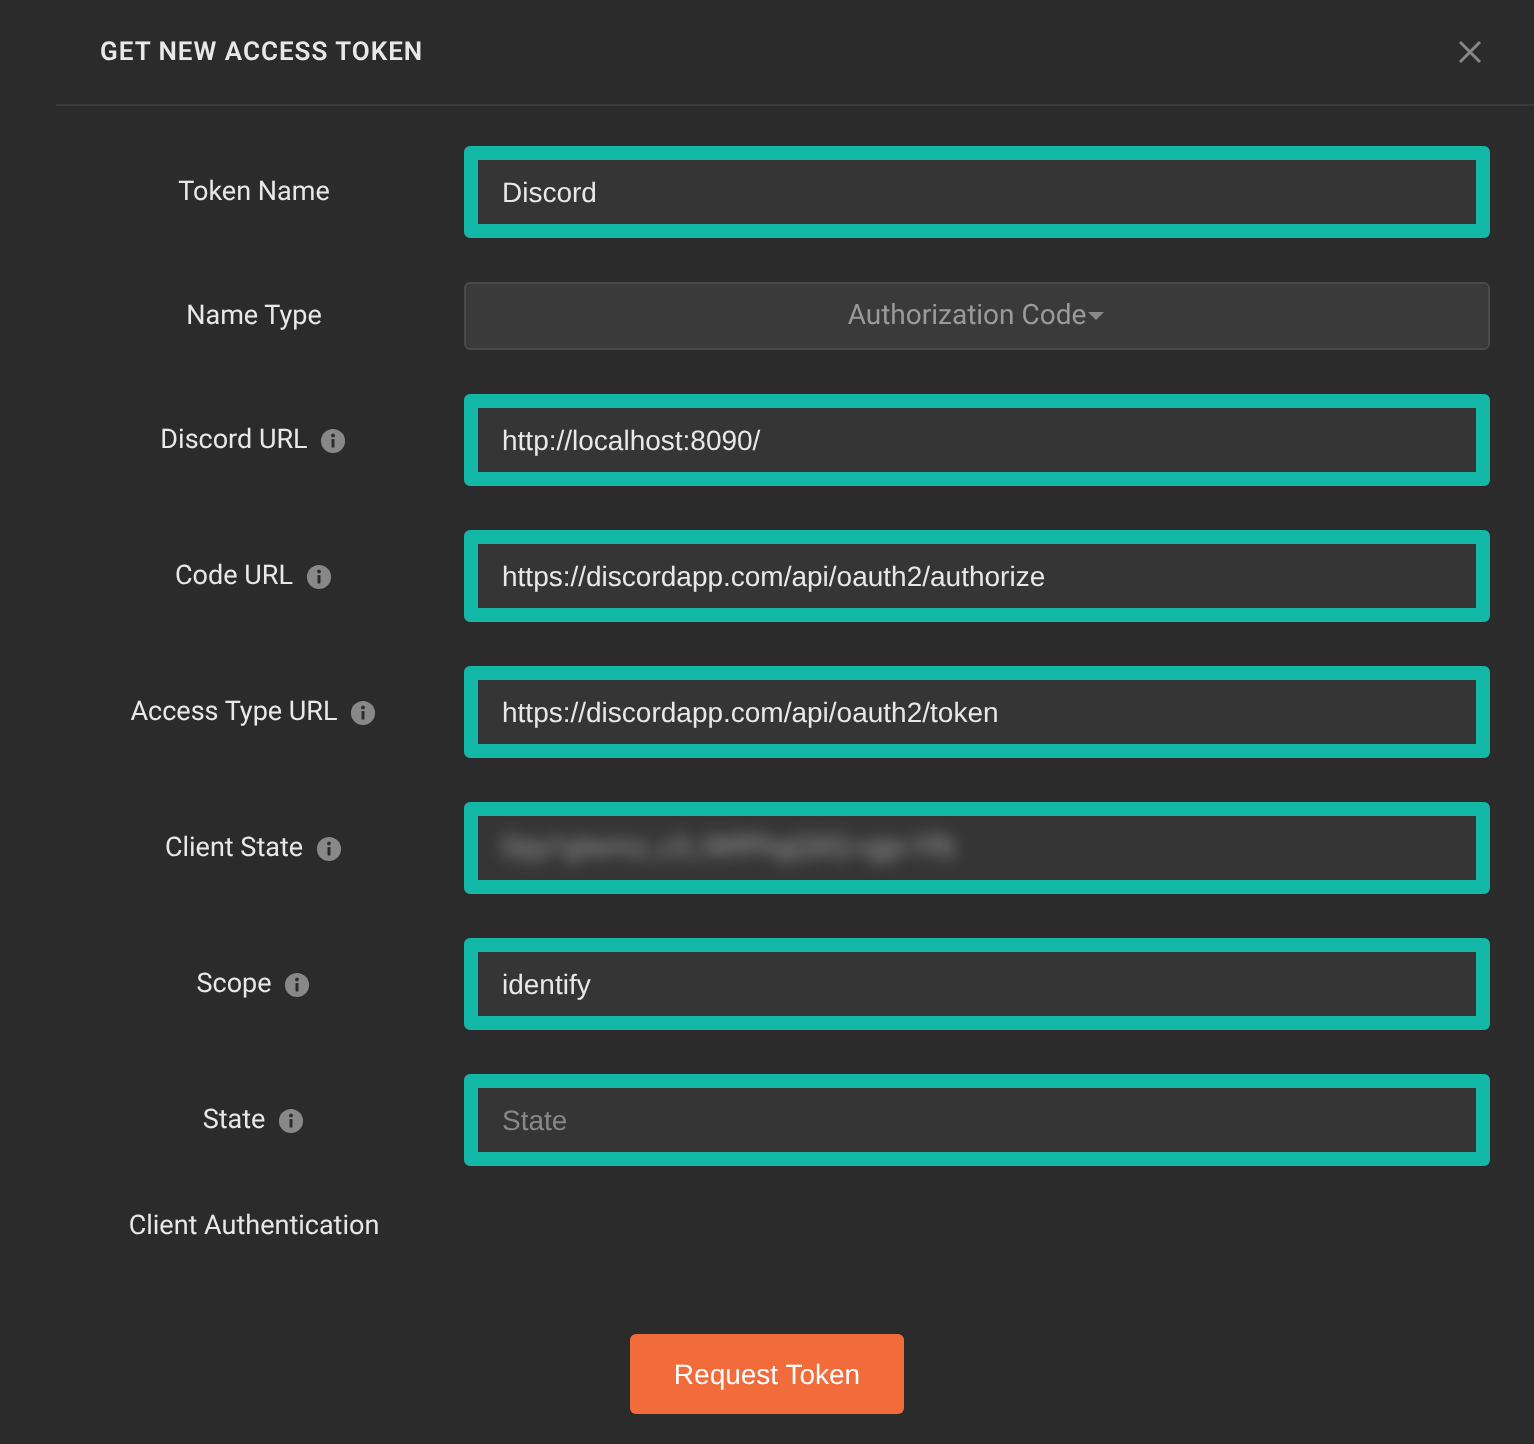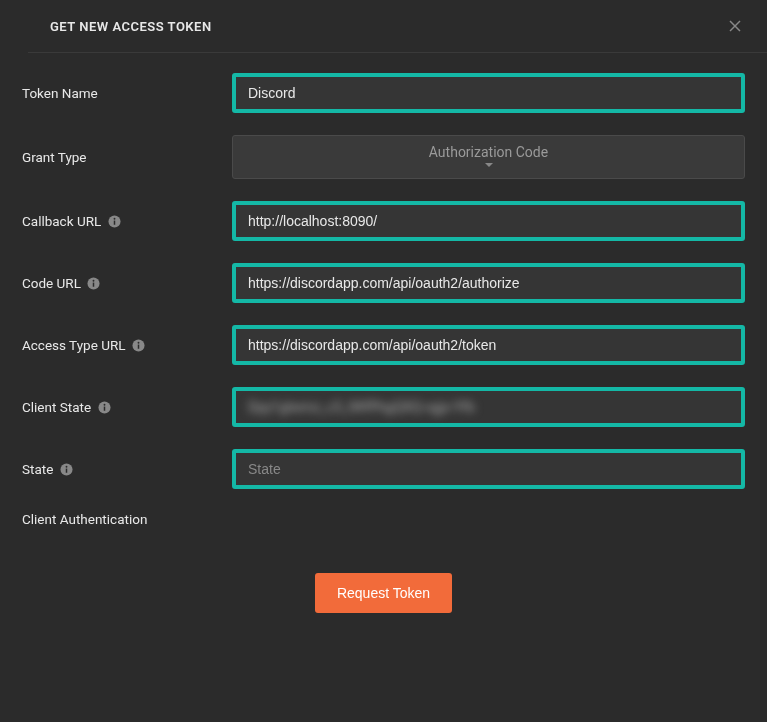--- a/index.html
+++ b/index.html
@@ -53,40 +53,41 @@
       display: flex;
       align-items: center;
       margin-bottom: 22px;
     }
     .label-wrap {
       width: 210px;
       display: flex;
       align-items: center;
       gap: 6px;
       flex-shrink: 0;
+      justify-content: center;
     }
     .label {
       font-size: 13.5px;
       color: #e8e8e8;
     }
     .info-icon {
       width: 14px;
       height: 14px;
       color: #888;
       display: inline-flex;
       align-items: center;
       justify-content: center;
     }
     .field-wrap {
       flex: 1;
     }
     .text-input {
       width: 100%;
       background: #353535;
-      border: 4px solid #14b8a6;
+      border: 7px solid #14b8a6;
       border-radius: 3px;
       padding: 8px 12px;
       font-size: 14px;
       color: #e8e8e8;
       outline: none;
     }
     .text-input::placeholder {
       color: #888;
     }
     .select-input {
@@ -94,21 +95,20 @@
       background: #3a3a3a;
       border: 1px solid #4a4a4a;
       border-radius: 3px;
       padding: 8px 12px;
       font-size: 14px;
       color: #9a9a9a;
       display: flex;
       justify-content: center;
       align-items: center;
       cursor: pointer;
-      flex-direction: column;
     }
     .select-caret {
       color: #888;
       display: flex;
     }
     .blurred {
       filter: blur(4px);
       color: #aaa;
     }
     .footer {
@@ -147,37 +147,37 @@
       <div class="label-wrap">
         <span class="label">Token Name</span>
       </div>
       <div class="field-wrap">
         <input type="text" class="text-input" value="Discord" style="">
       </div>
     </div>
 
     <div class="row">
       <div class="label-wrap">
-        <span class="label">Grant Type</span>
+        <span class="label">Name Type</span>
       </div>
       <div class="field-wrap">
         <div class="select-input">
           <span>Authorization Code</span>
           <span class="select-caret">
             <svg width="10" height="10" viewBox="0 0 10 10" fill="currentColor">
                 <path d="M1 3 L5 7 L9 3 Z"></path>
               </svg>
           </span>
         </div>
       </div>
     </div>
 
     <div class="row">
       <div class="label-wrap">
-        <span class="label">Callback URL</span>
+        <span class="label">Discord URL</span>
         <span class="info-icon">
           <svg width="13" height="13" viewBox="0 0 14 14" fill="currentColor">
               <circle cx="7" cy="7" r="6.5"></circle>
               <rect x="6.2" y="6" width="1.6" height="4.5" fill="#2b2b2b"></rect>
               <circle cx="7" cy="4" r="1" fill="#2b2b2b"></circle>
             </svg>
         </span>
       </div>
       <div class="field-wrap">
         <input type="text" class="text-input" value="http://localhost:8090/" style="">
@@ -226,20 +226,35 @@
               <rect x="6.2" y="6" width="1.6" height="4.5" fill="#2b2b2b"></rect>
               <circle cx="7" cy="4" r="1" fill="#2b2b2b"></circle>
             </svg>
         </span>
       </div>
       <div class="field-wrap">
         <div class="text-input"><span class="blurred">Dpy1glwmz_c5_lWfPhgQXQ-vgjx-Yfb</span></div>
       </div>
     </div>
 
+    <div class="row">
+      <div class="label-wrap">
+        <span class="label">Scope</span>
+        <span class="info-icon">
+          <svg width="13" height="13" viewBox="0 0 14 14" fill="currentColor">
+              <circle cx="7" cy="7" r="6.5"></circle>
+              <rect x="6.2" y="6" width="1.6" height="4.5" fill="#2b2b2b"></rect>
+              <circle cx="7" cy="4" r="1" fill="#2b2b2b"></circle>
+            </svg>
+        </span>
+      </div>
+      <div class="field-wrap">
+        <input type="text" class="text-input" value="identify" style="">
+      </div>
+    </div>
 
     <div class="row">
       <div class="label-wrap">
         <span class="label">State</span>
         <span class="info-icon">
           <svg width="13" height="13" viewBox="0 0 14 14" fill="currentColor">
               <circle cx="7" cy="7" r="6.5"></circle>
               <rect x="6.2" y="6" width="1.6" height="4.5" fill="#2b2b2b"></rect>
               <circle cx="7" cy="4" r="1" fill="#2b2b2b"></circle>
             </svg>

